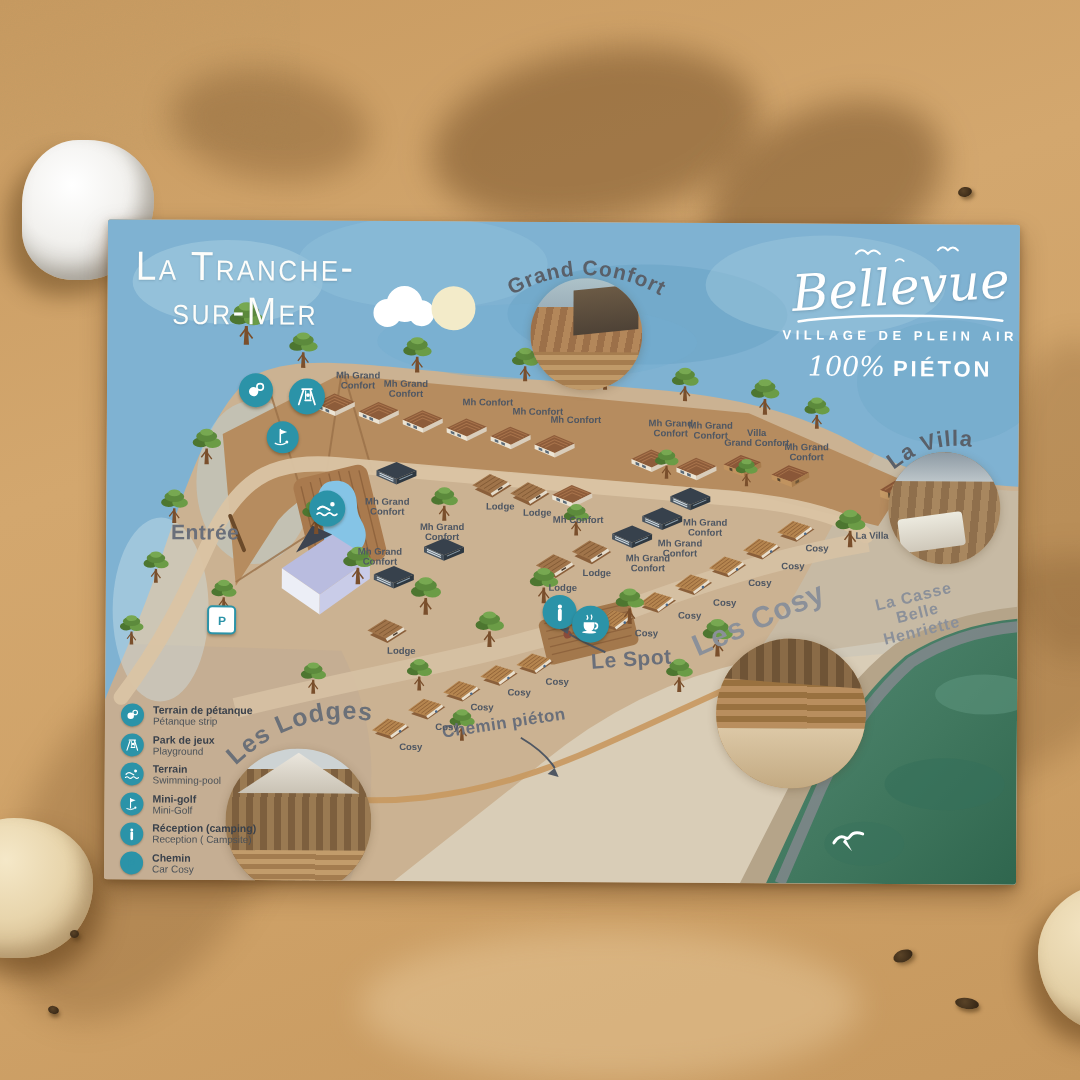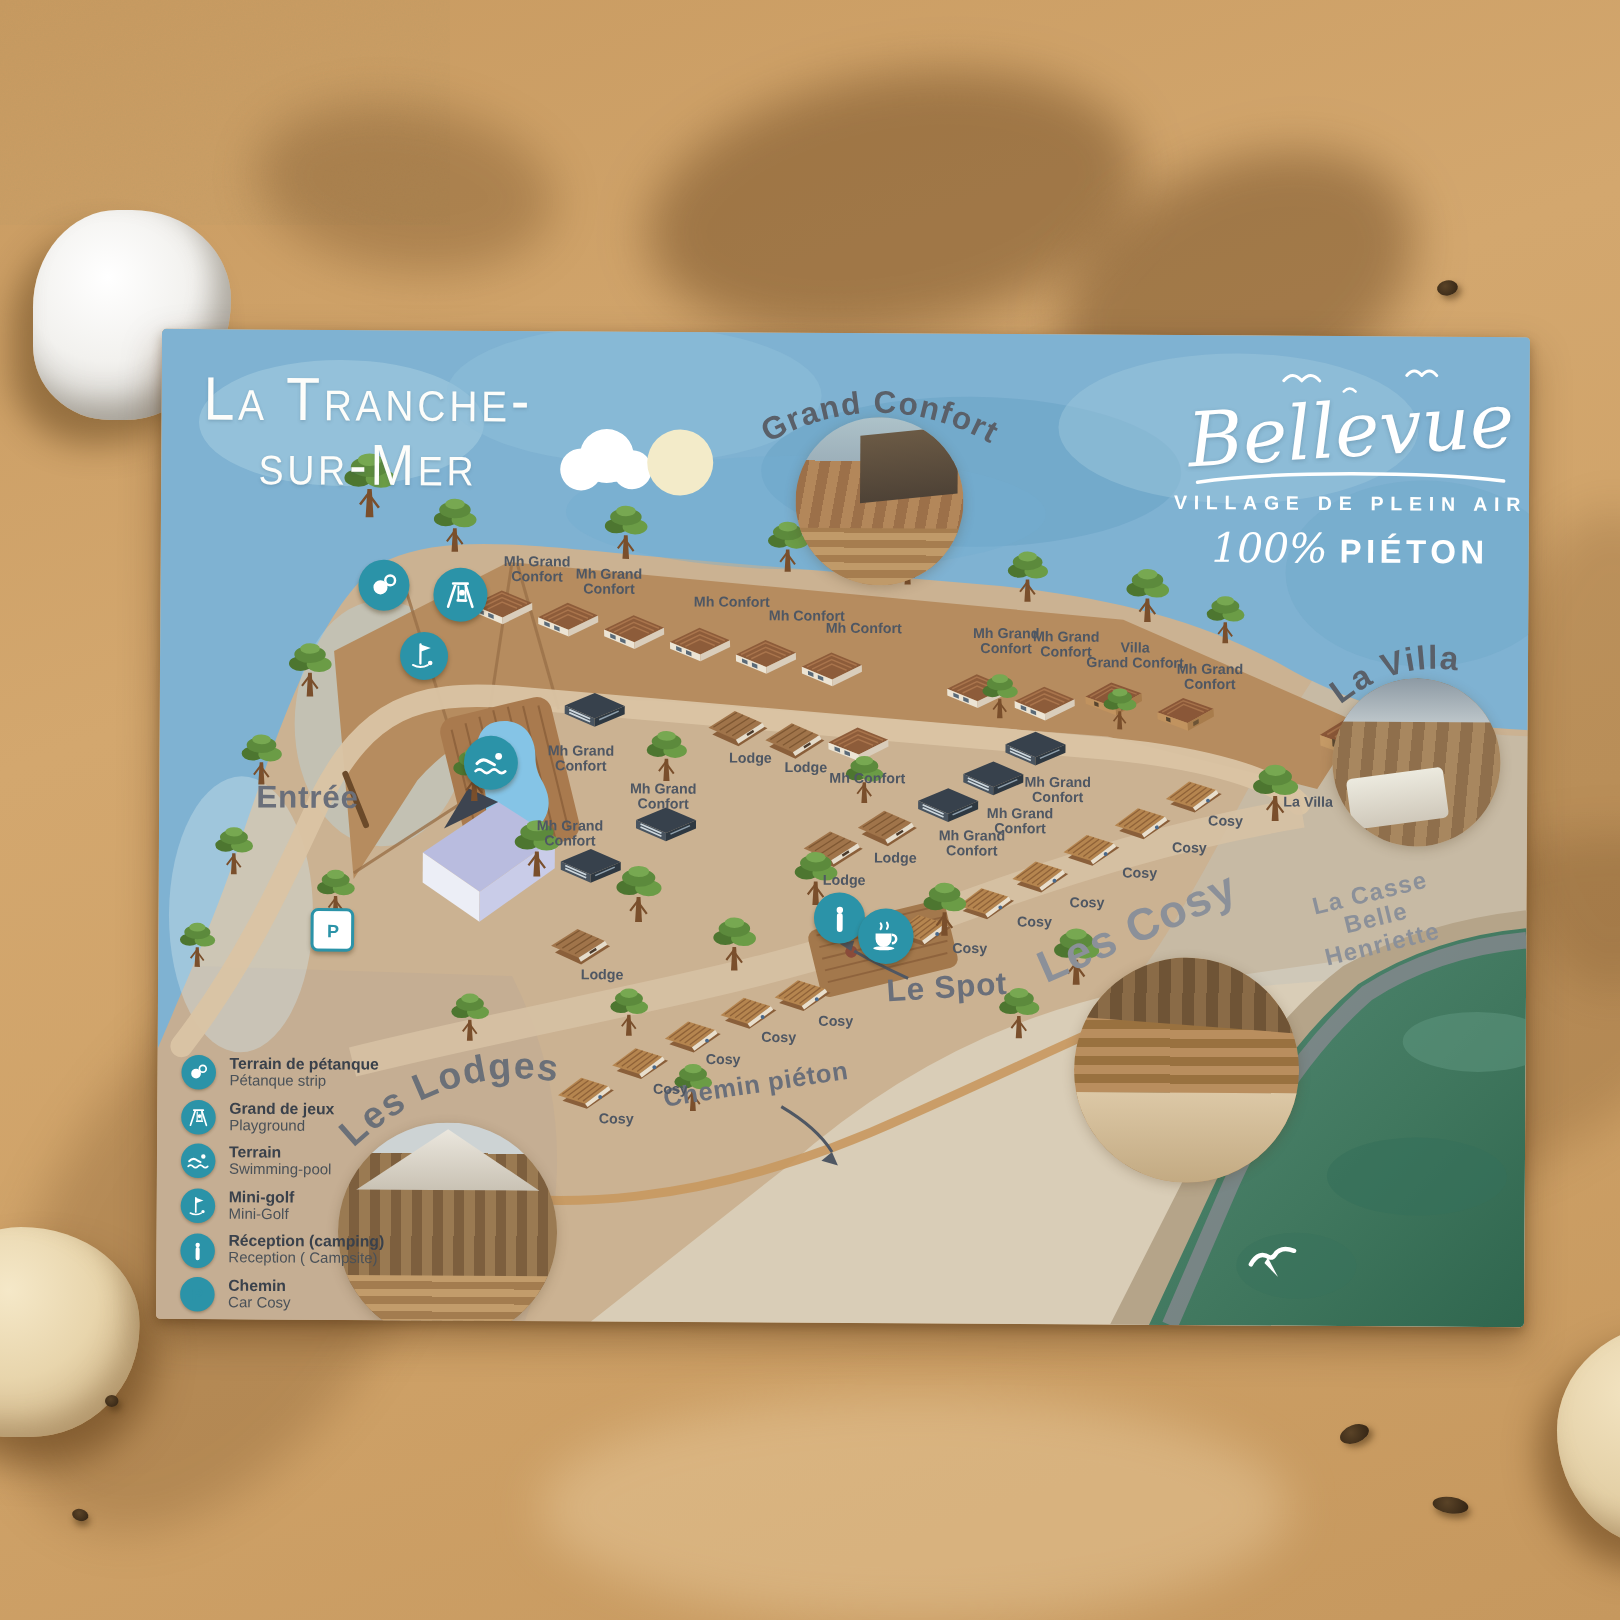--- a/index.html
+++ b/index.html
@@ -1016,21 +1016,21 @@
         <div class="legend-item">
         <span class="ic">
             <svg viewBox="0 0 24 24">
               <path d="M4.5,19.5 L9,5.5 M19.5,19.5 L15,5.5 M7.5,5.2 L16.5,5.2" stroke="#fff" stroke-width="1.6" fill="none" stroke-linecap="round"></path>
               <path d="M10.8,6.5 L10.8,14.8 M15.2,6.5 L15.2,14.8" stroke="#fff" stroke-width="1.1"></path>
               <rect x="9.6" y="14.8" width="6.8" height="1.7" rx="0.8" fill="#fff"></rect>
               <circle cx="13" cy="10.8" r="1.8" fill="#fff"></circle>
             </svg>
           </span>
         <span class="legend-txt">
-            <b>Grand de jeux</b>
+            <b>Park de jeux</b>
             <i>Playground</i>
           </span>
       </div>
         <div class="legend-item">
         <span class="ic">
             <svg viewBox="0 0 24 24">
               <circle cx="16.8" cy="8" r="2.1" fill="#fff"></circle>
               <path d="M3.5,12.5 Q7,8.5 11,11.5 L14.2,13.2" stroke="#fff" stroke-width="1.9" fill="none" stroke-linecap="round"></path>
               <path d="M2.6,17.2 q2.3,-2.3 4.6,0 q2.3,2.3 4.6,0 q2.3,-2.3 4.6,0 q2.3,2.3 4.6,0" stroke="#fff" stroke-width="1.6" fill="none" stroke-linecap="round"></path>
             </svg>

